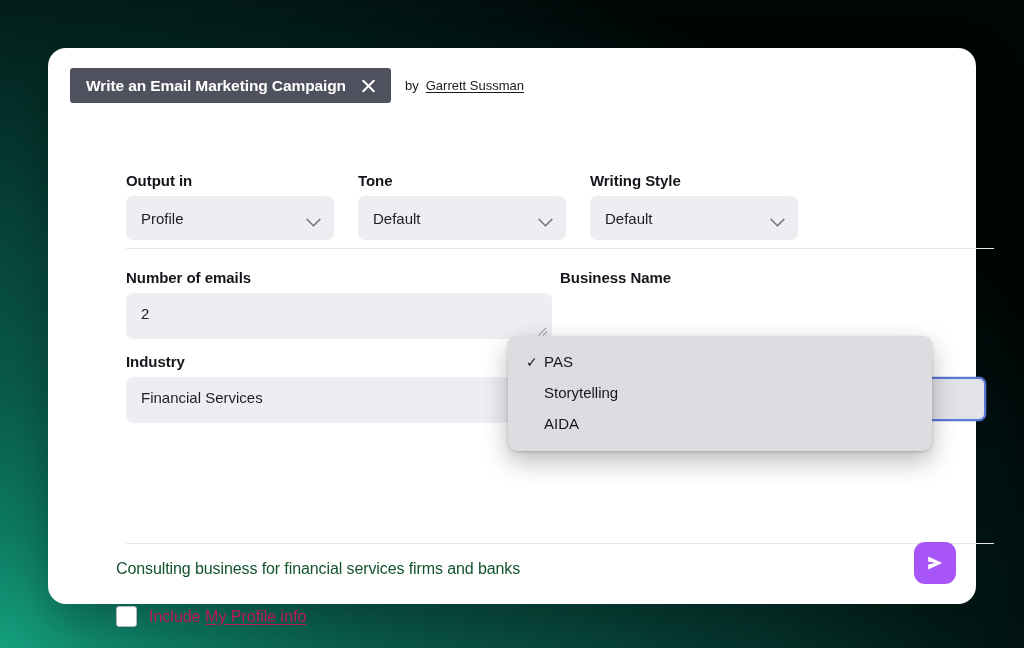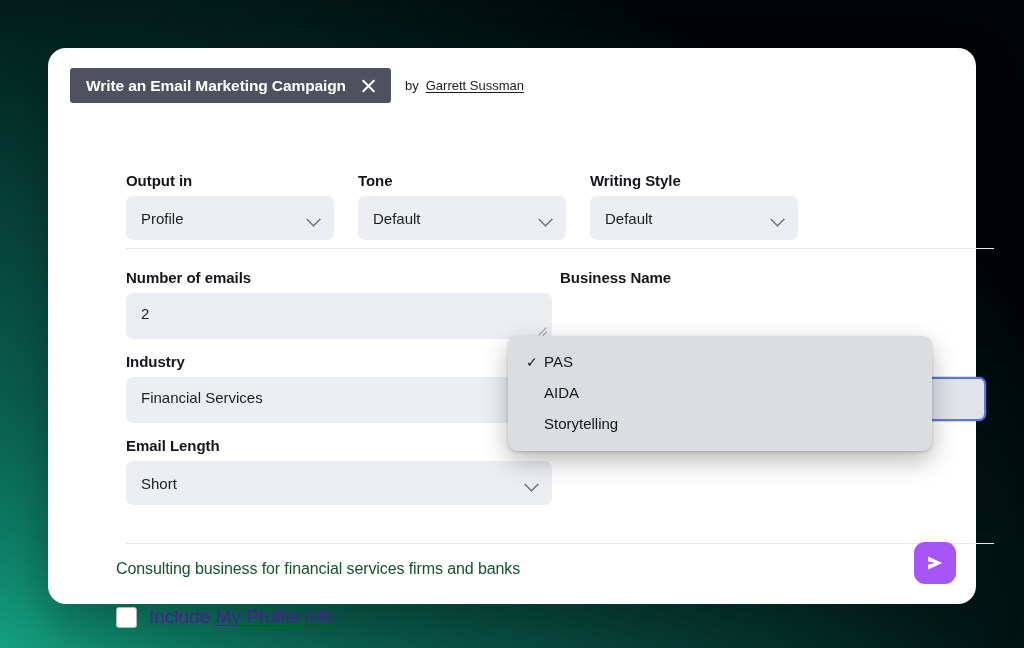--- a/index.html
+++ b/index.html
@@ -267,22 +267,22 @@
   .checkbox {
     width: 21px;
     height: 21px;
     border: 1px solid #b4b6be;
     border-radius: 3px;
     background: #ffffff;
     cursor: pointer;
     flex: none;
   }
   .check-text {
-    font-size: 19px;
-    color: #4c1d95;
+    font-size: 16px;
+    color: #be185d;
   }
   .check-link {
     text-decoration: underline;
     text-underline-offset: 2px;
     cursor: pointer;
   }
 
   .send-btn {
     position: absolute;
     right: 20px;
@@ -369,27 +369,20 @@
           </div>
           <div class="col">
             <span class="field-label">Email Copy Framework</span>
             <div class="ctrl focused">
               <span>PAS</span>
             </div>
           </div>
         </div>
 
         <div class="grid-row">
-          <div class="col">
-            <span class="field-label">Email Length</span>
-            <div class="ctrl">
-              <span>Short</span>
-              <span class="chev"></span>
-            </div>
-          </div>
           <div class="col"></div>
         </div>
 
       </div>
 
       <div class="divider d2"></div>
 
       <div class="desc">Consulting business for financial services firms and banks</div>
 
       <div class="check-row">
@@ -409,21 +402,21 @@
     </div>
   </div>
 
   <div class="dropdown">
     <div class="dd-item">
       <span class="dd-check">✓</span>
       <span class="dd-label">PAS</span>
     </div>
     <div class="dd-item">
       <span class="dd-check"></span>
-      <span class="dd-label">AIDA</span>
+      <span class="dd-label">Storytelling</span>
     </div>
     <div class="dd-item">
       <span class="dd-check"></span>
-      <span class="dd-label">Storytelling</span>
+      <span class="dd-label">AIDA</span>
     </div>
   </div>
 
 </div>
 
 </body></html>

